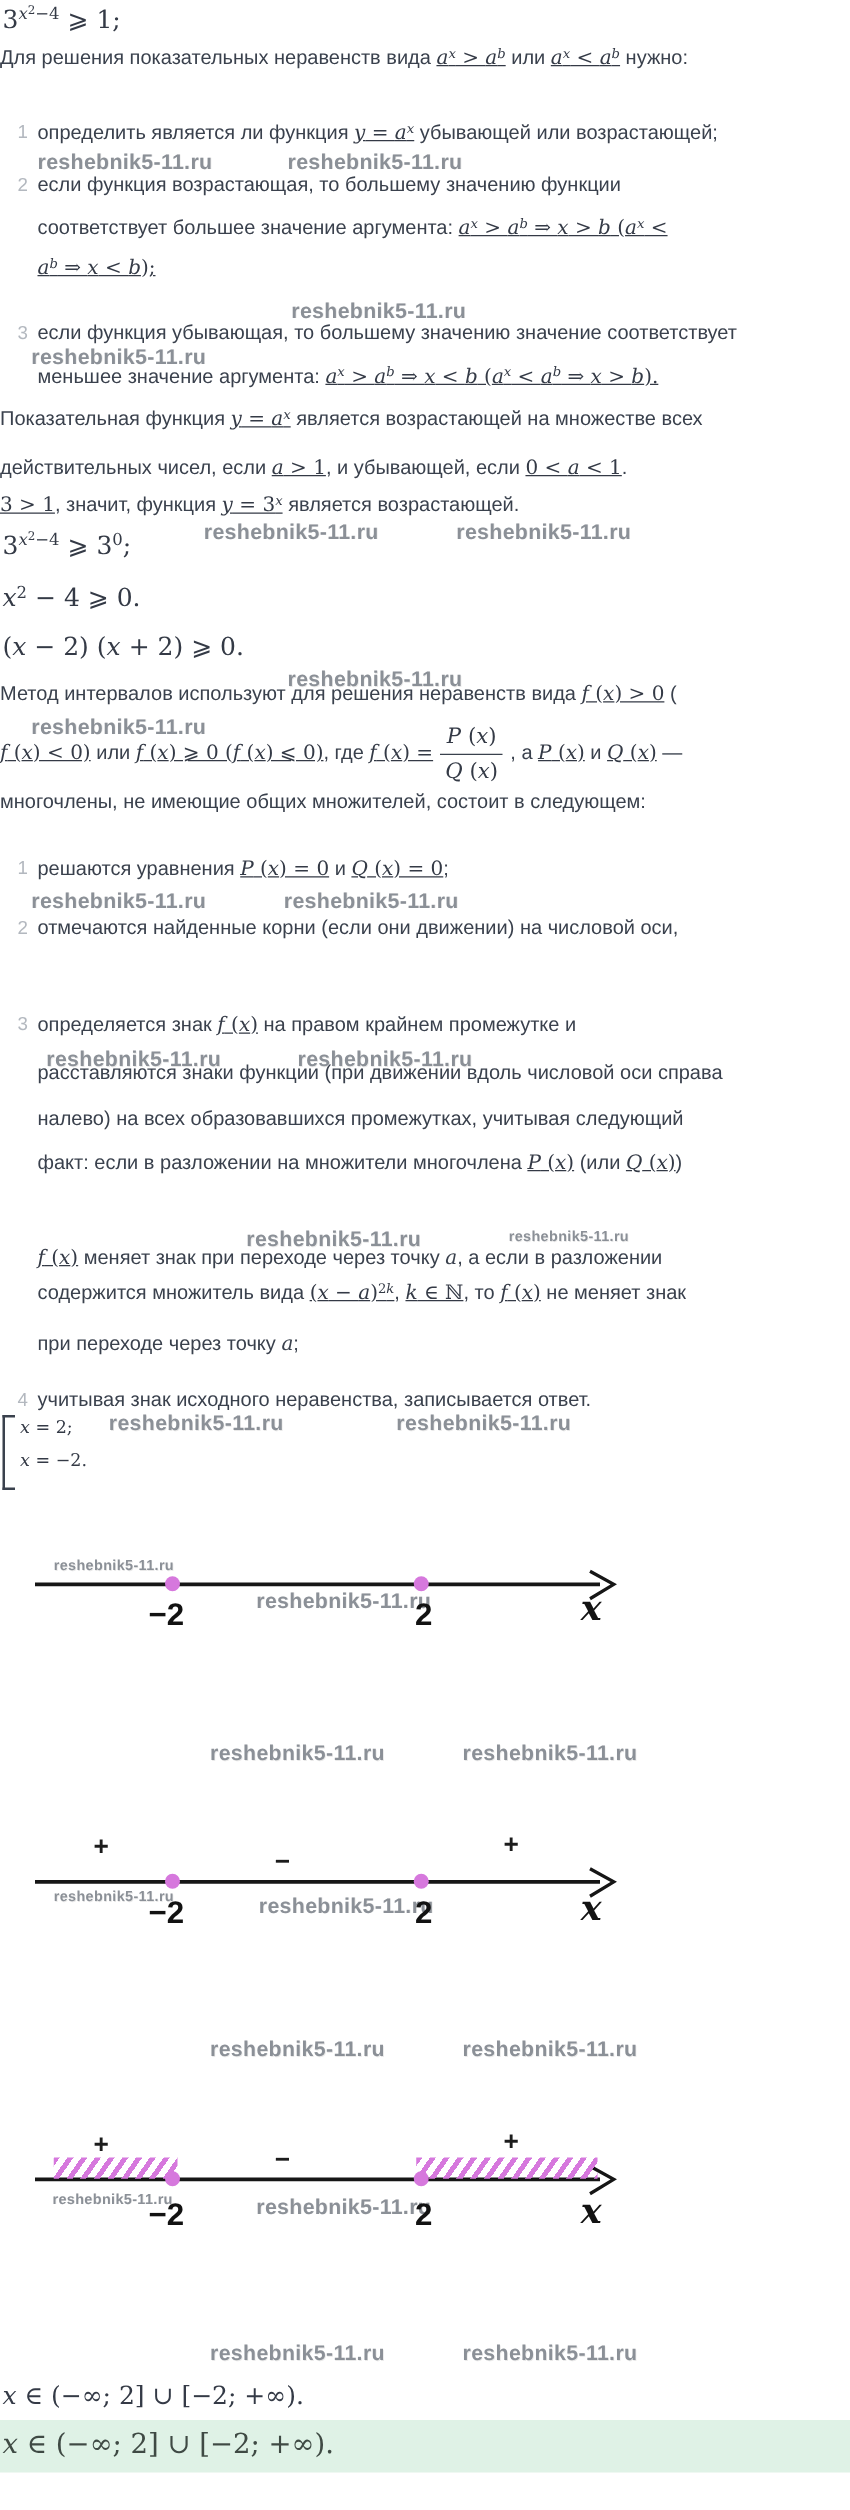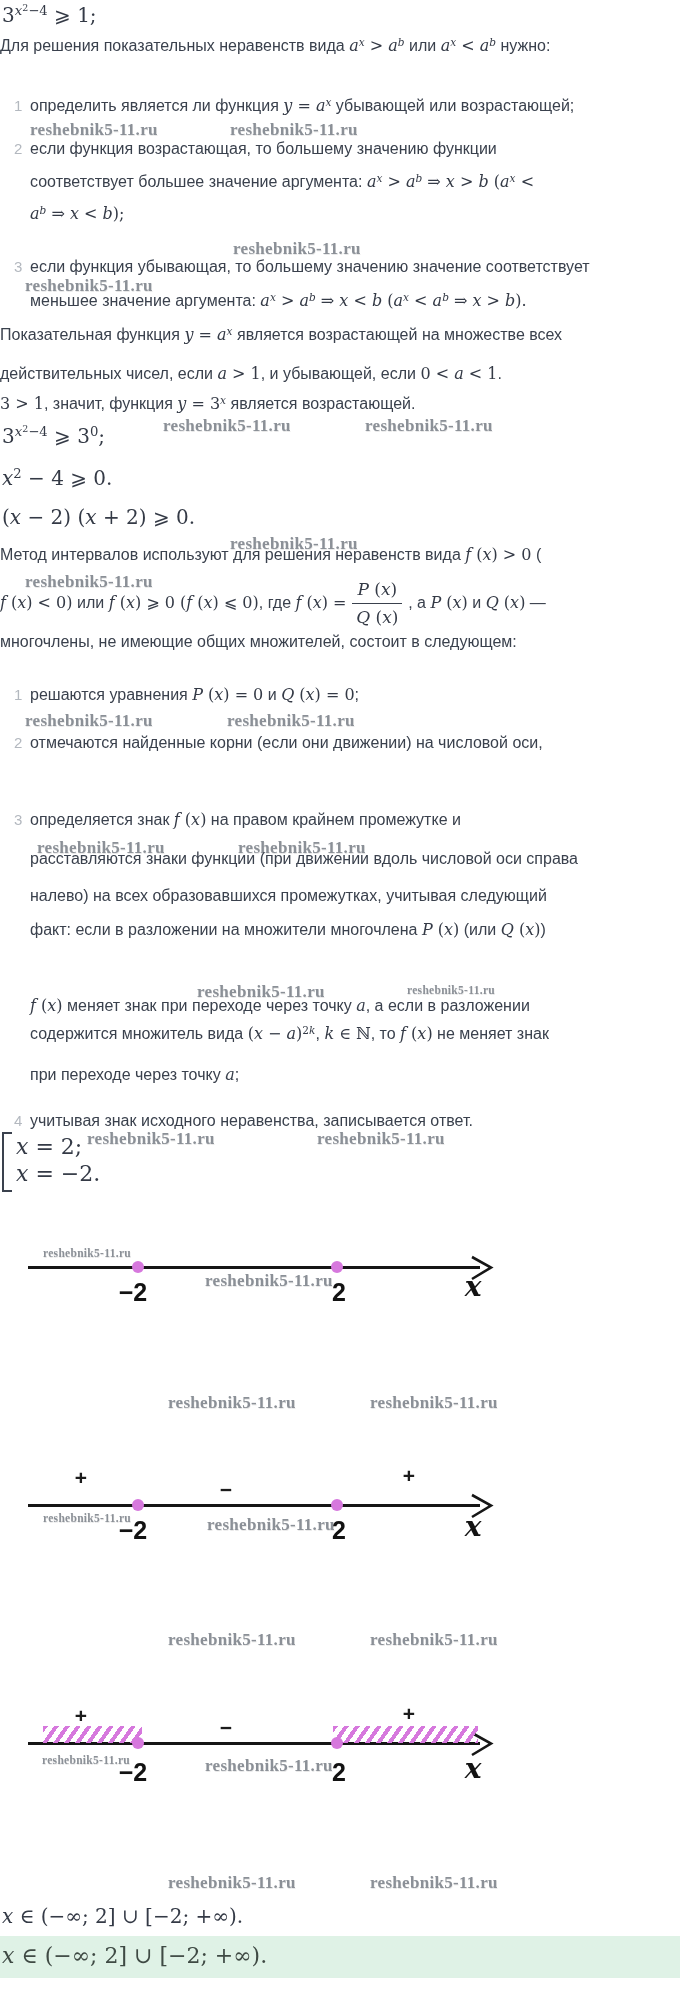--- a/index.html
+++ b/index.html
@@ -1,28 +1,28 @@
 <!DOCTYPE html>
 <html><head>
 <meta charset="utf-8">
 <style>
   html,body{margin:0;padding:0;background:#fff;}
   .page{position:relative;width:680px;height:2008px;background:#ffffff;overflow:hidden;
         font-family:"Liberation Sans",sans-serif;color:#3a414d;}
   .t{position:absolute;white-space:nowrap;z-index:2;}
   .body{font:16px/1.3 "Liberation Sans",sans-serif;color:#3a414d;}
-  .m{font-family:"DejaVu Serif","DejaVu Sans",serif;color:#343a46;}
+  .m{font-family:"DejaVu Serif","DejaVu Sans",serif;color:#343a46;text-decoration:underline;}
   .m i,.mf i,.frac i,i{font-family:"DejaVu Serif","DejaVu Sans",serif;font-style:italic;}
   .mf{font-family:"DejaVu Serif","DejaVu Sans",serif;color:#343a46;font-size:20px;}
-  .mf18{font-size:22px;}
+  .mf18{font-size:14px;}
   .mf22{font-size:22px;color:#3f4a44;}
   .t sup{font-size:66%;line-height:0;position:relative;vertical-align:baseline;top:-0.5em;text-align:center;}
   .t sup sup{font-size:72%;top:-0.45em;}
   .num{position:absolute;font:15px "Liberation Sans",sans-serif;color:#b3b8bf;z-index:2;}
-  .wm{position:absolute;font-family:Liberation Serif, serif;font-weight:700;color:#8b9097;
+  .wm{position:absolute;font-family:Liberation Sans, sans-serif;font-weight:700;color:#8b9097;
       letter-spacing:0.3px;z-index:1;white-space:nowrap;text-shadow:0.5px 0.5px 0 #e9e9e9;}
   .wm.md{font-size:17px;}
   .wm.sm{font-size:11.5px;}
   .frow{display:flex;align-items:center;height:44px;}
   .frac{display:inline-block;vertical-align:middle;text-align:center;margin:0 6px;
         font-family:"DejaVu Serif","DejaVu Sans",serif;font-size:17px;color:#343a46;}
   .fnum{display:block;padding:0 5px 2px;border-bottom:1.6px solid #3a414d;}
   .fden{display:block;padding-top:2px;}
   .sysbr{position:absolute;width:8px;border-left:2px solid #3a414d;border-top:2px solid #3a414d;
          border-bottom:2px solid #3a414d;z-index:2;}

